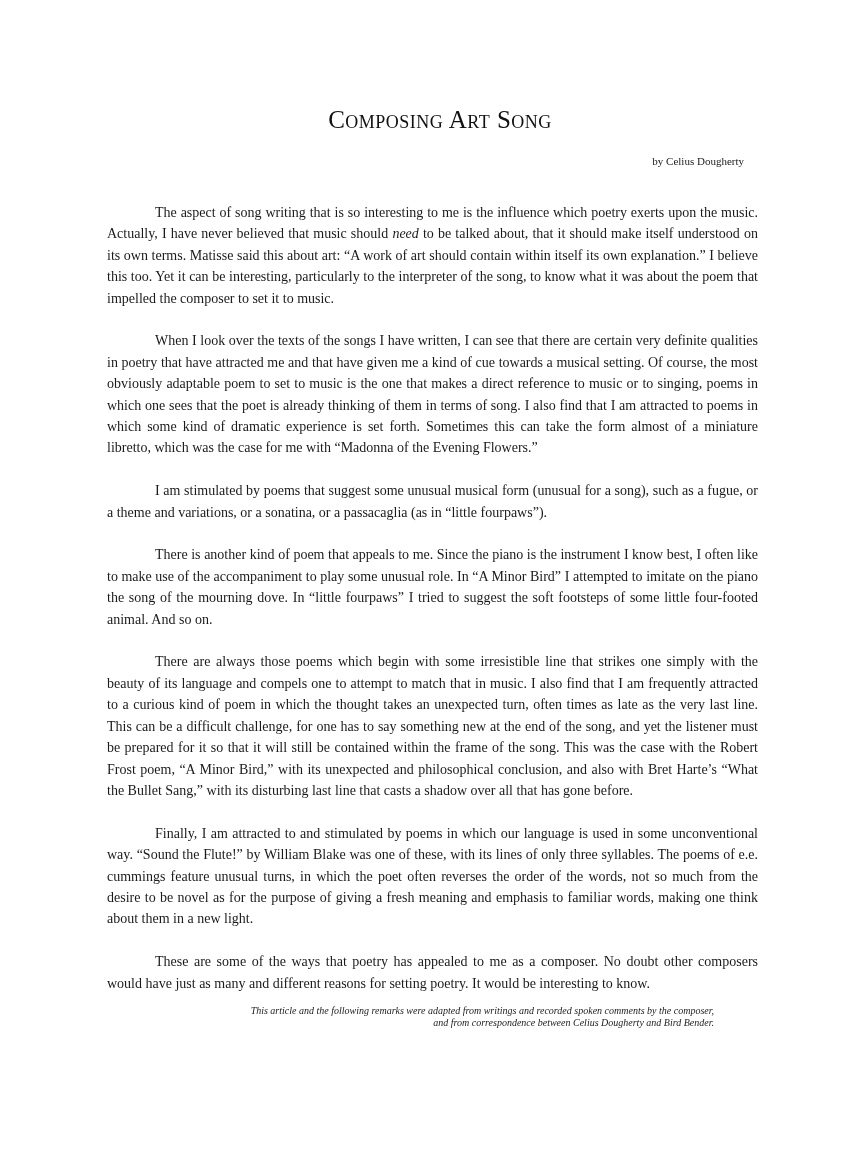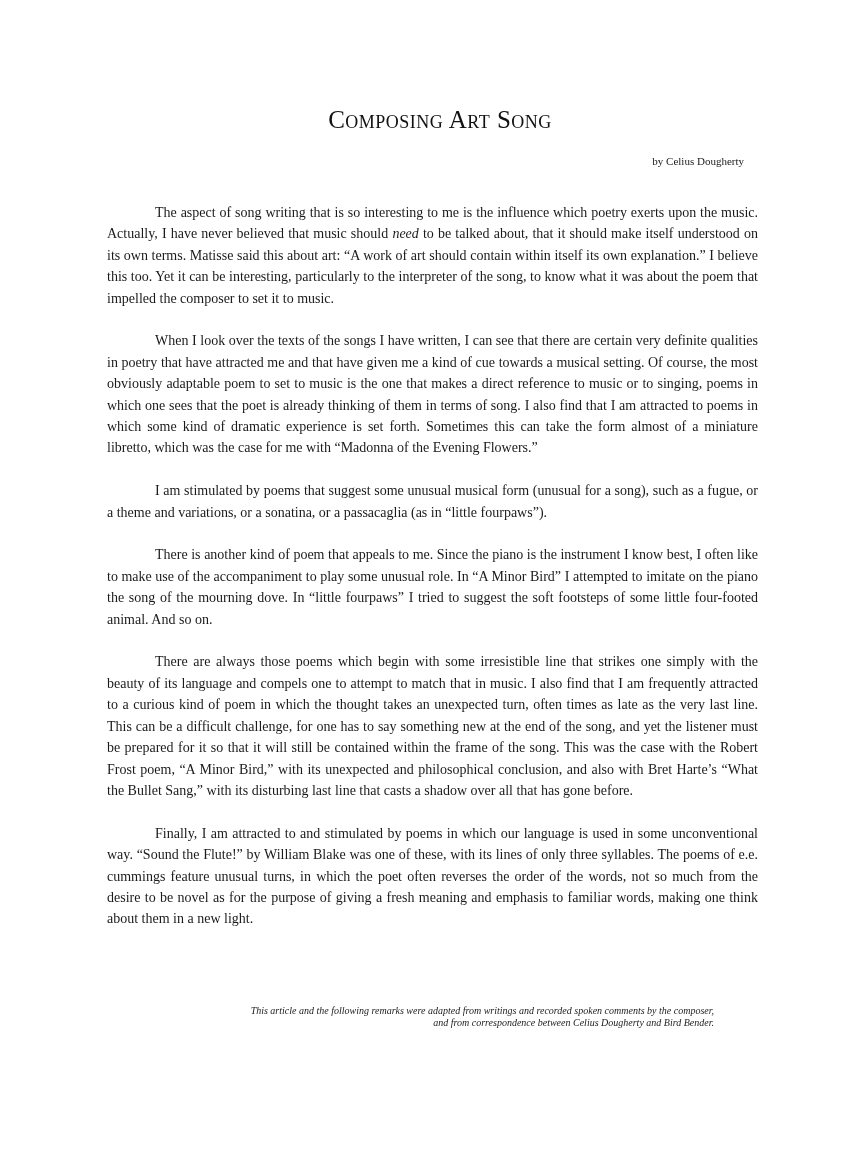--- a/index.html
+++ b/index.html
@@ -19,19 +19,20 @@
   <div class="title">Composing Art Song</div>
   <div class="byline">by Celius Dougherty</div>
 
   <div class="body">
     <p><span>The aspect of song writing that is so interesting to me is the influence which poetry exerts upon the music. Actually, I have never believed that music should </span><em>need</em><span> to be talked about, that it should make itself understood on its own terms. Matisse said this about art: “A work of art should contain within itself its own explanation.” I believe this too. Yet it can be interesting, particularly to the interpreter of the song, to know what it was about the poem that impelled the composer to set it to music.</span></p>
     <p>When I look over the texts of the songs I have written, I can see that there are certain very definite qualities in poetry that have attracted me and that have given me a kind of cue towards a musical setting. Of course, the most obviously adaptable poem to set to music is the one that makes a direct reference to music or to singing, poems in which one sees that the poet is already thinking of them in terms of song. I also find that I am attracted to poems in which some kind of dramatic experience is set forth. Sometimes this can take the form almost of a miniature libretto, which was the case for me with “Madonna of the Evening Flowers.”</p>
     <p>I am stimulated by poems that suggest some unusual musical form (unusual for a song), such as a fugue, or a theme and variations, or a sonatina, or a passacaglia (as in “little fourpaws”).</p>
     <p>There is another kind of poem that appeals to me. Since the piano is the instrument I know best, I often like to make use of the accompaniment to play some unusual role. In “A Minor Bird” I attempted to imitate on the piano the song of the mourning dove. In “little fourpaws” I tried to suggest the soft footsteps of some little four-footed animal. And so on.</p>
     <p>There are always those poems which begin with some irresistible line that strikes one simply with the beauty of its language and compels one to attempt to match that in music. I also find that I am frequently attracted to a curious kind of poem in which the thought takes an unexpected turn, often times as late as the very last line. This can be a difficult challenge, for one has to say something new at the end of the song, and yet the listener must be prepared for it so that it will still be contained within the frame of the song. This was the case with the Robert Frost poem, “A Minor Bird,” with its unexpected and philosophical conclusion, and also with Bret Harte’s “What the Bullet Sang,” with its disturbing last line that casts a shadow over all that has gone before.</p>
     <p>Finally, I am attracted to and stimulated by poems in which our language is used in some unconventional way. “Sound the Flute!” by William Blake was one of these, with its lines of only three syllables. The poems of e.e. cummings feature unusual turns, in which the poet often reverses the order of the words, not so much from the desire to be novel as for the purpose of giving a fresh meaning and emphasis to familiar words, making one think about them in a new light.</p>
+    <p>These are some of the ways that poetry has appealed to me as a composer. No doubt other composers would have just as many and different reasons for setting poetry. It would be interesting to know.</p>
   </div>
 
   <div class="footnote">
     <div>This article and the following remarks were adapted from writings and recorded spoken comments by the composer,</div>
     <div>and from correspondence between Celius Dougherty and Bird Bender.</div>
   </div>
 </div>
 
 </body></html>

